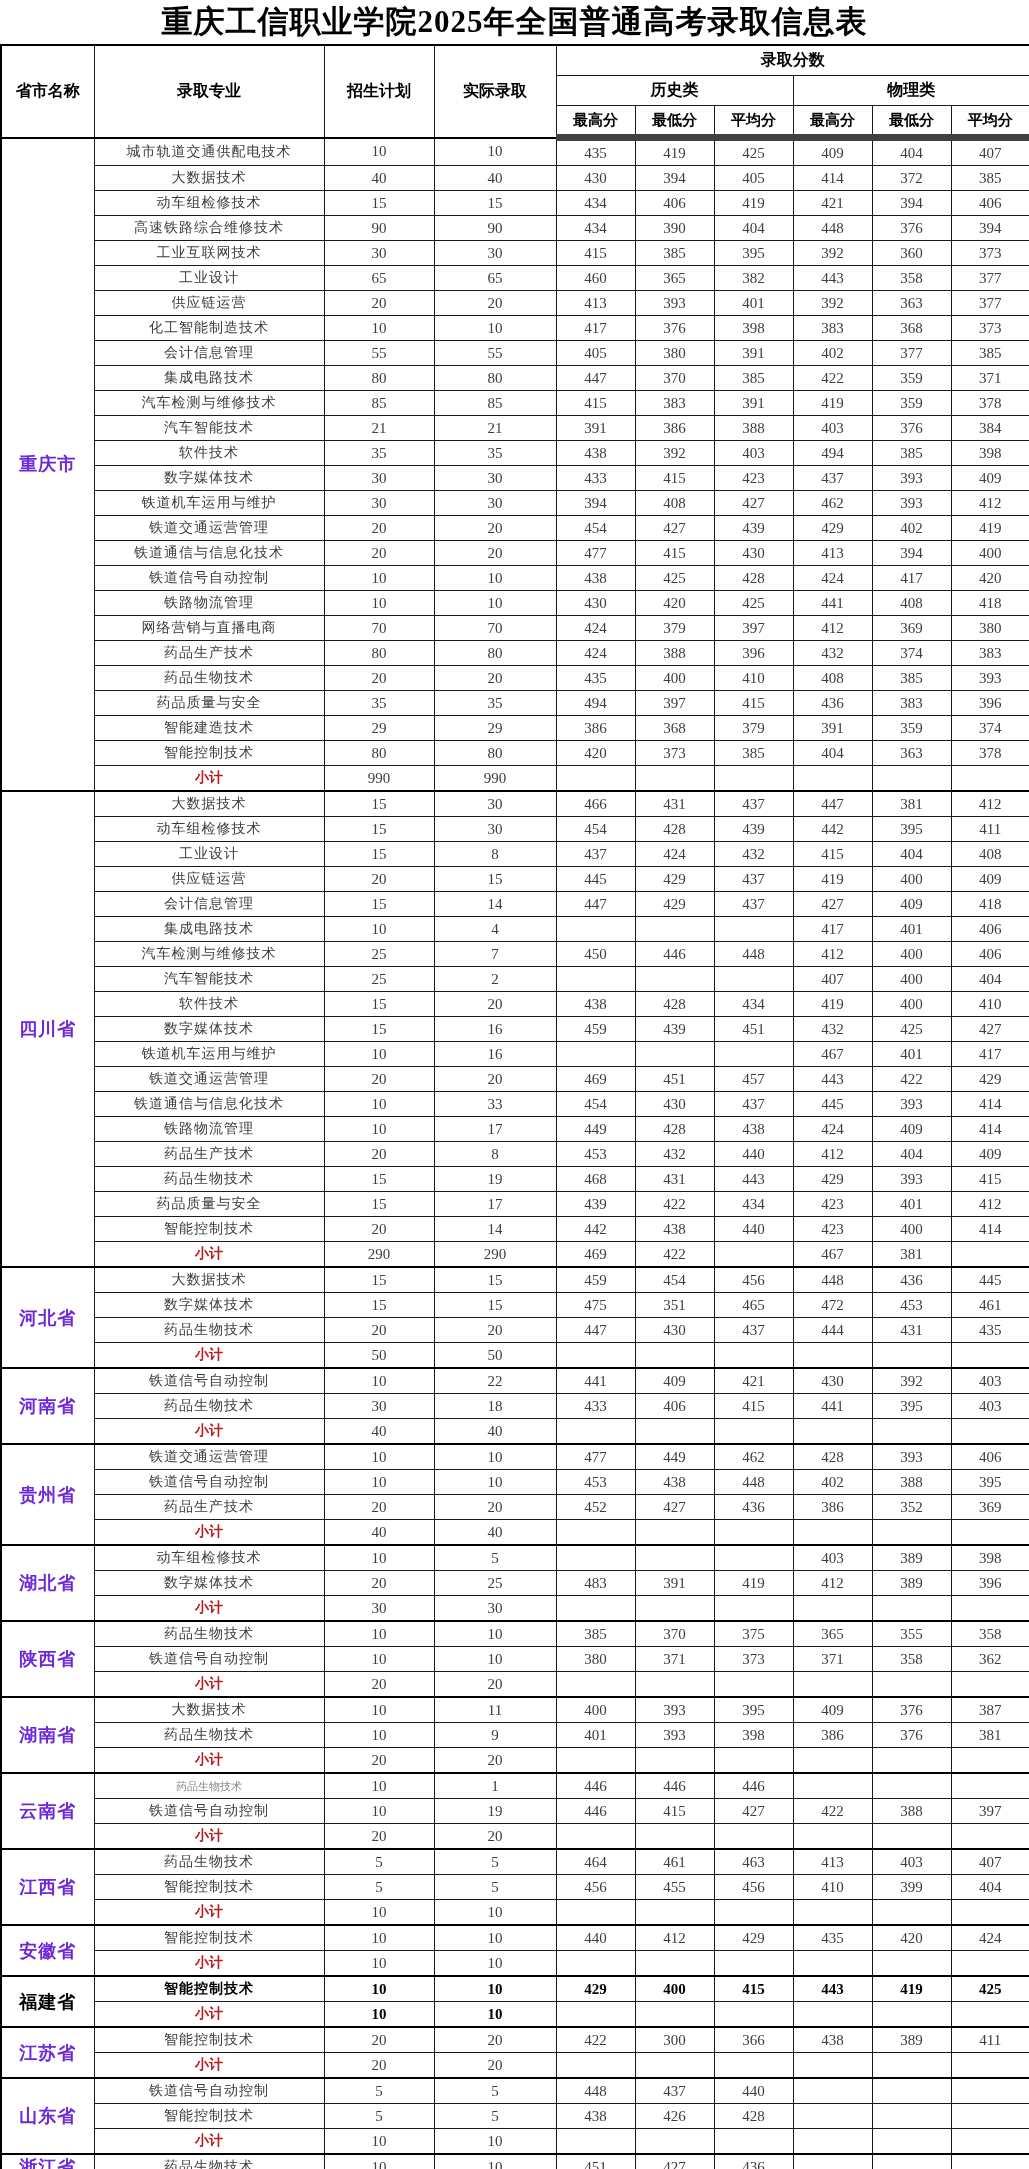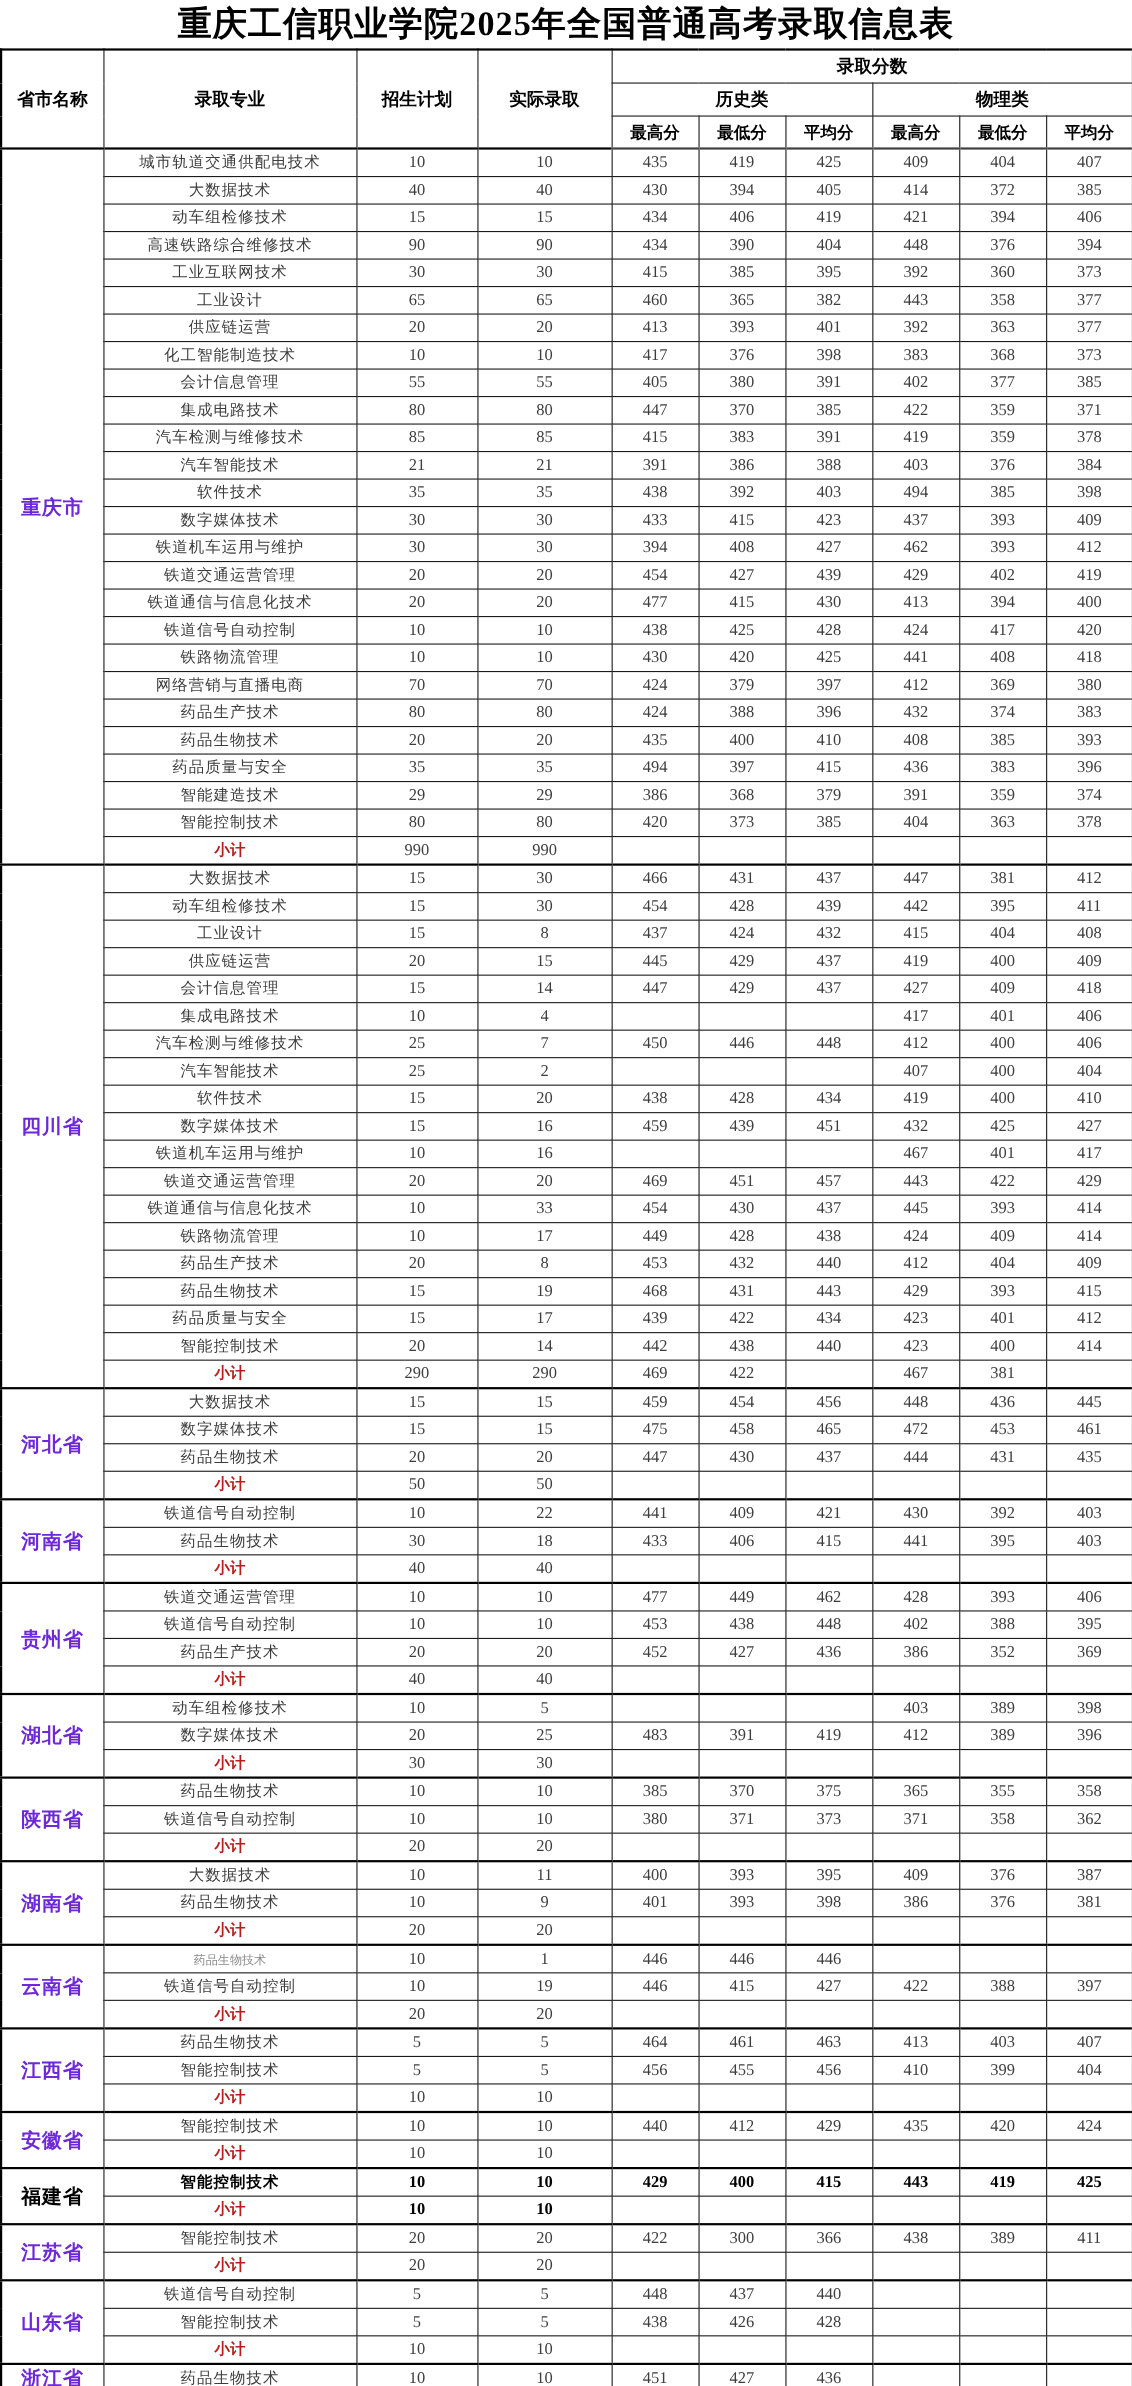--- a/index.html
+++ b/index.html
@@ -23,21 +23,21 @@
   table.adm th, table.adm td {
     border:1px solid #1a1a1a;
     overflow:hidden; white-space:nowrap;
     text-align:center; vertical-align:middle;
     padding:0;
   }
   thead th { font-weight:bold; font-size:16px; color:#000; background:#fff; }
   thead tr.hrow1 th { height:29px; }
   thead tr.hrow2 th { height:29px; }
   thead tr.hrow3 th { height:28px; font-size:15px; }
-  thead tr.hrow3 th { border-bottom:2px solid #404040; }
+  thead tr.hrow3 th { border-bottom:7px solid #404040; }
 
   tbody td { height:24px; font-size:15px; color:#3d3d3d; }
   td.major-cell {
     text-align:left; padding-left:6px;
     font-size:14px; letter-spacing:1px; color:#3c3c3c;
   }
   td.province-cell {
     font-size:18px; font-weight:bold; color:#6d28d9; letter-spacing:1px;
   }
   tr.section-start td { border-top:2px solid #000; }
@@ -592,21 +592,21 @@
         <td class="num-cell">456</td>
         <td class="num-cell">448</td>
         <td class="num-cell">436</td>
         <td class="num-cell">445</td>
       </tr>
       <tr>
         <td class="major-cell">数字媒体技术</td>
         <td class="num-cell">15</td>
         <td class="num-cell">15</td>
         <td class="num-cell">475</td>
-        <td class="num-cell">458</td>
+        <td class="num-cell">351</td>
         <td class="num-cell">465</td>
         <td class="num-cell">472</td>
         <td class="num-cell">453</td>
         <td class="num-cell">461</td>
       </tr>
       <tr>
         <td class="major-cell">药品生物技术</td>
         <td class="num-cell">20</td>
         <td class="num-cell">20</td>
         <td class="num-cell">447</td>

